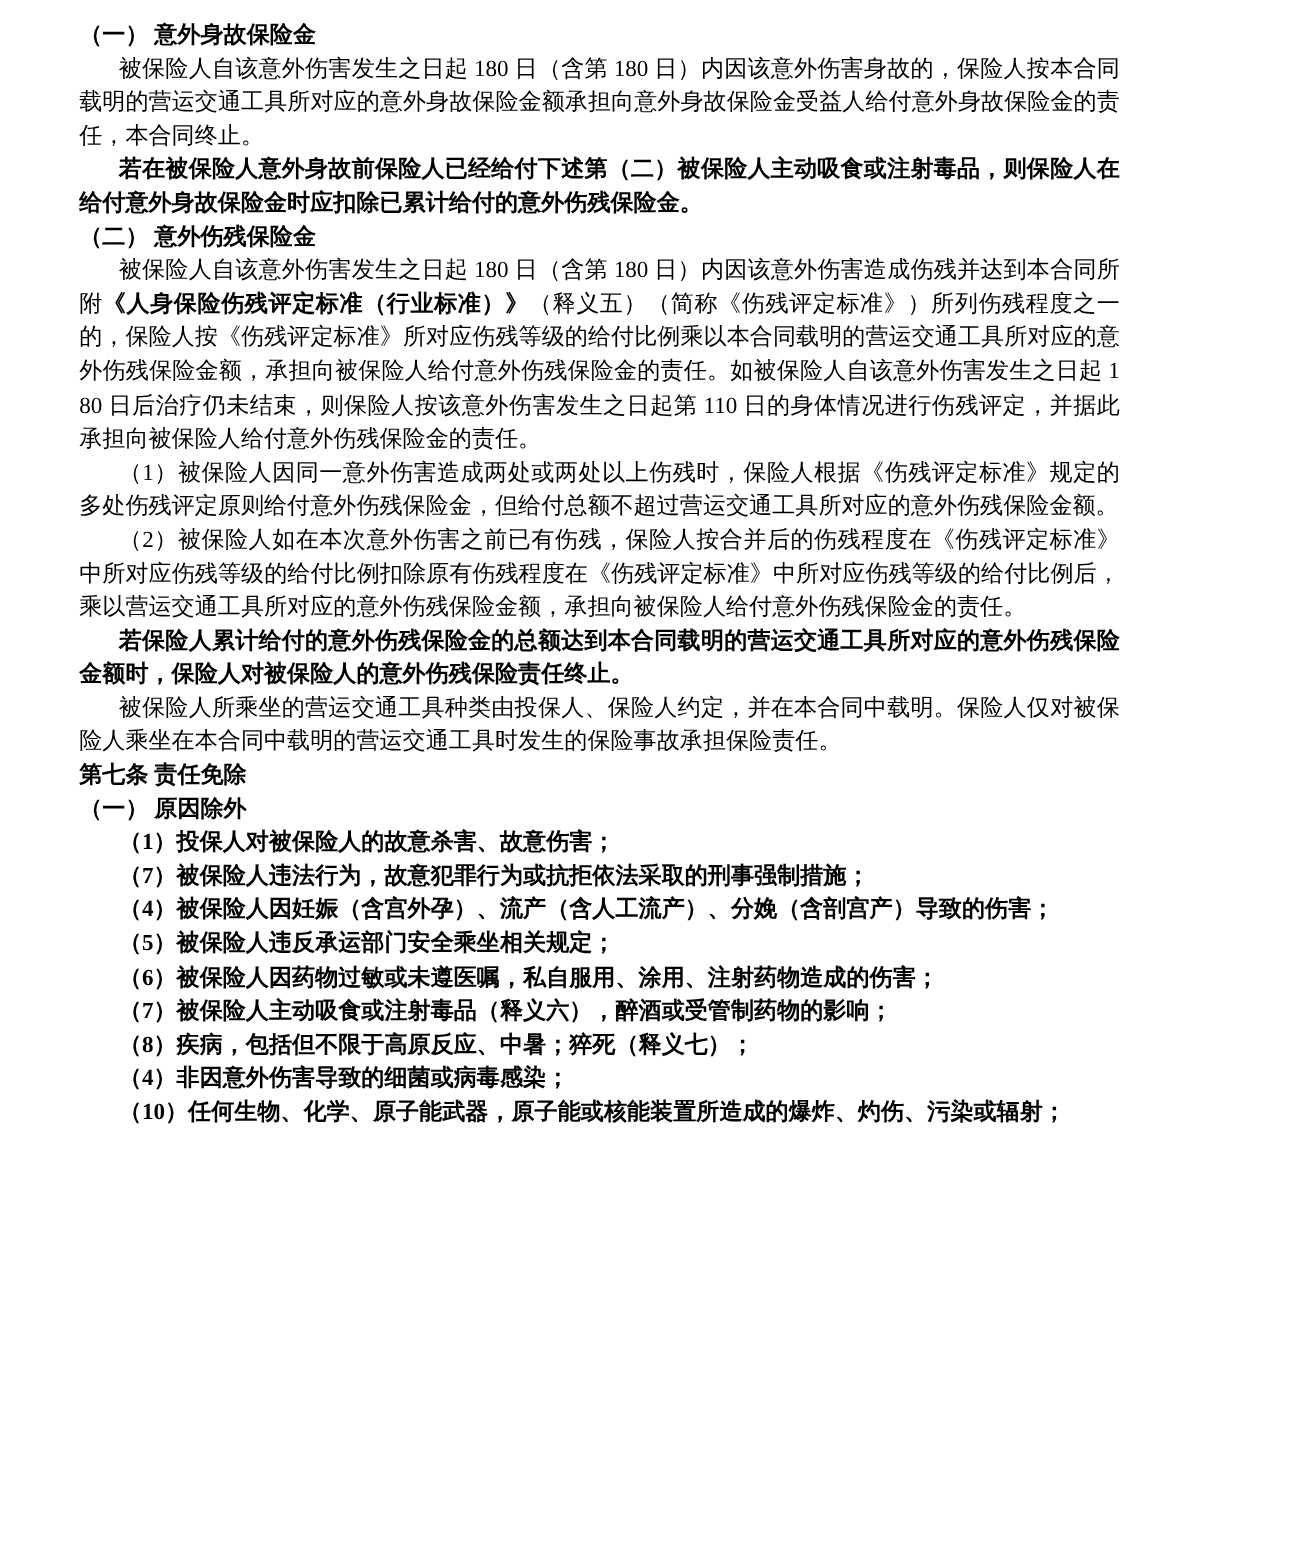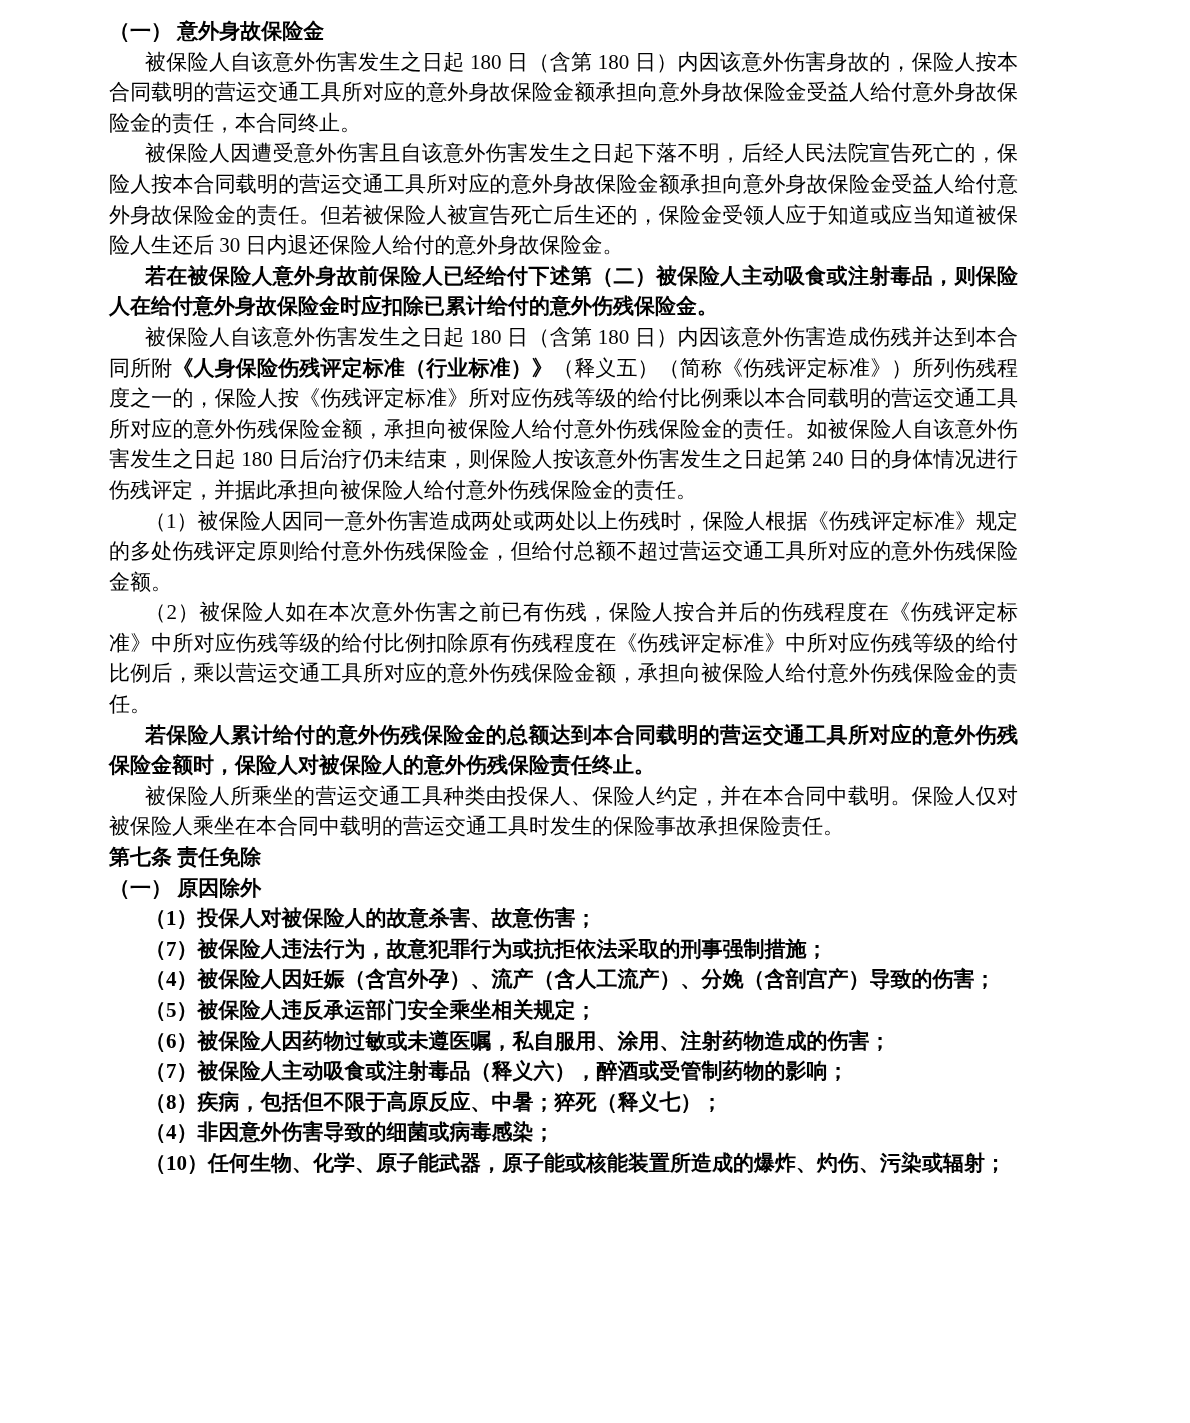--- a/index.html
+++ b/index.html
@@ -9,21 +9,21 @@
   }
   body {
     width: 1190px;
     height: 1423px;
     overflow: hidden;
   }
   .page {
     box-sizing: border-box;
     width: 1190px;
     height: 1423px;
-    padding: 16px 172px 0 109px;
+    padding: 16px 172px 0 72px;
     background: #ffffff;
     color: #000000;
     font-family: "Liberation Serif", "DejaVu Serif", serif;
     font-size: 21px;
     line-height: 30.6px;
   }
   .doc p {
     margin: 0;
     padding: 0;
     text-align: justify;
@@ -39,23 +39,23 @@
     font-weight: bold;
   }
 </style>
 </head>
 <body>
 
 <div class="page">
   <div class="doc">
       <p class="heading"><span class="b">（一） 意外身故保险金</span></p>
       <p class="para"><span>被保险人自该意外伤害发生之日起 180 日（含第 180 日）内因该意外伤害身故的，保险人按本合同载明的营运交通工具所对应的意外身故保险金额承担向意外身故保险金受益人给付意外身故保险金的责任，本合同终止。</span></p>
-      <p class="para"><span>被保险人因遭受意外伤害且自该意外伤害发生之日起下落不明，后经人民法院宣告死亡的，保险人按本合同载明的营运交通工具所对应的意外身故保险金额承担向意外身故保险金受益人给付意外身故保险金的责任。但若被保险人被宣告死亡后生还的，保险金受领人应于知道或应当知道被保险人生还后 30 日内退还保险人给付的意外身故保险金。</span></p>
       <p class="para"><span class="b">若在被保险人意外身故前保险人已经给付下述第（二）被保险人主动吸食或注射毒品，则保险人在给付意外身故保险金时应扣除已累计给付的意外伤残保险金。</span></p>
-      <p class="para"><span>被保险人自该意外伤害发生之日起 180 日（含第 180 日）内因该意外伤害造成伤残并达到本合同所附</span><span class="b">《人身保险伤残评定标准（行业标准）》</span><span>（释义五）（简称《伤残评定标准》）所列伤残程度之一的，保险人按《伤残评定标准》所对应伤残等级的给付比例乘以本合同载明的营运交通工具所对应的意外伤残保险金额，承担向被保险人给付意外伤残保险金的责任。如被保险人自该意外伤害发生之日起 180 日后治疗仍未结束，则保险人按该意外伤害发生之日起第 240 日的身体情况进行伤残评定，并据此承担向被保险人给付意外伤残保险金的责任。</span></p>
+      <p class="heading"><span class="b">（二） 意外伤残保险金</span></p>
+      <p class="para"><span>被保险人自该意外伤害发生之日起 180 日（含第 180 日）内因该意外伤害造成伤残并达到本合同所附</span><span class="b">《人身保险伤残评定标准（行业标准）》</span><span>（释义五）（简称《伤残评定标准》）所列伤残程度之一的，保险人按《伤残评定标准》所对应伤残等级的给付比例乘以本合同载明的营运交通工具所对应的意外伤残保险金额，承担向被保险人给付意外伤残保险金的责任。如被保险人自该意外伤害发生之日起 180 日后治疗仍未结束，则保险人按该意外伤害发生之日起第 110 日的身体情况进行伤残评定，并据此承担向被保险人给付意外伤残保险金的责任。</span></p>
       <p class="para"><span>（1）被保险人因同一意外伤害造成两处或两处以上伤残时，保险人根据《伤残评定标准》规定的多处伤残评定原则给付意外伤残保险金，但给付总额不超过营运交通工具所对应的意外伤残保险金额。</span></p>
       <p class="para"><span>（2）被保险人如在本次意外伤害之前已有伤残，保险人按合并后的伤残程度在《伤残评定标准》中所对应伤残等级的给付比例扣除原有伤残程度在《伤残评定标准》中所对应伤残等级的给付比例后，乘以营运交通工具所对应的意外伤残保险金额，承担向被保险人给付意外伤残保险金的责任。</span></p>
       <p class="para"><span class="b">若保险人累计给付的意外伤残保险金的总额达到本合同载明的营运交通工具所对应的意外伤残保险金额时，保险人对被保险人的意外伤残保险责任终止。</span></p>
       <p class="para"><span>被保险人所乘坐的营运交通工具种类由投保人、保险人约定，并在本合同中载明。保险人仅对被保险人乘坐在本合同中载明的营运交通工具时发生的保险事故承担保险责任。</span></p>
       <p class="heading"><span class="b">第七条 责任免除</span></p>
       <p class="heading"><span class="b">（一） 原因除外</span></p>
       <p class="para"><span class="b">（1）投保人对被保险人的故意杀害、故意伤害；</span></p>
       <p class="para"><span class="b">（7）被保险人违法行为，故意犯罪行为或抗拒依法采取的刑事强制措施；</span></p>
       <p class="para"><span class="b">（4）被保险人因妊娠（含宫外孕）、流产（含人工流产）、分娩（含剖宫产）导致的伤害；</span></p>
       <p class="para"><span class="b">（5）被保险人违反承运部门安全乘坐相关规定；</span></p>

